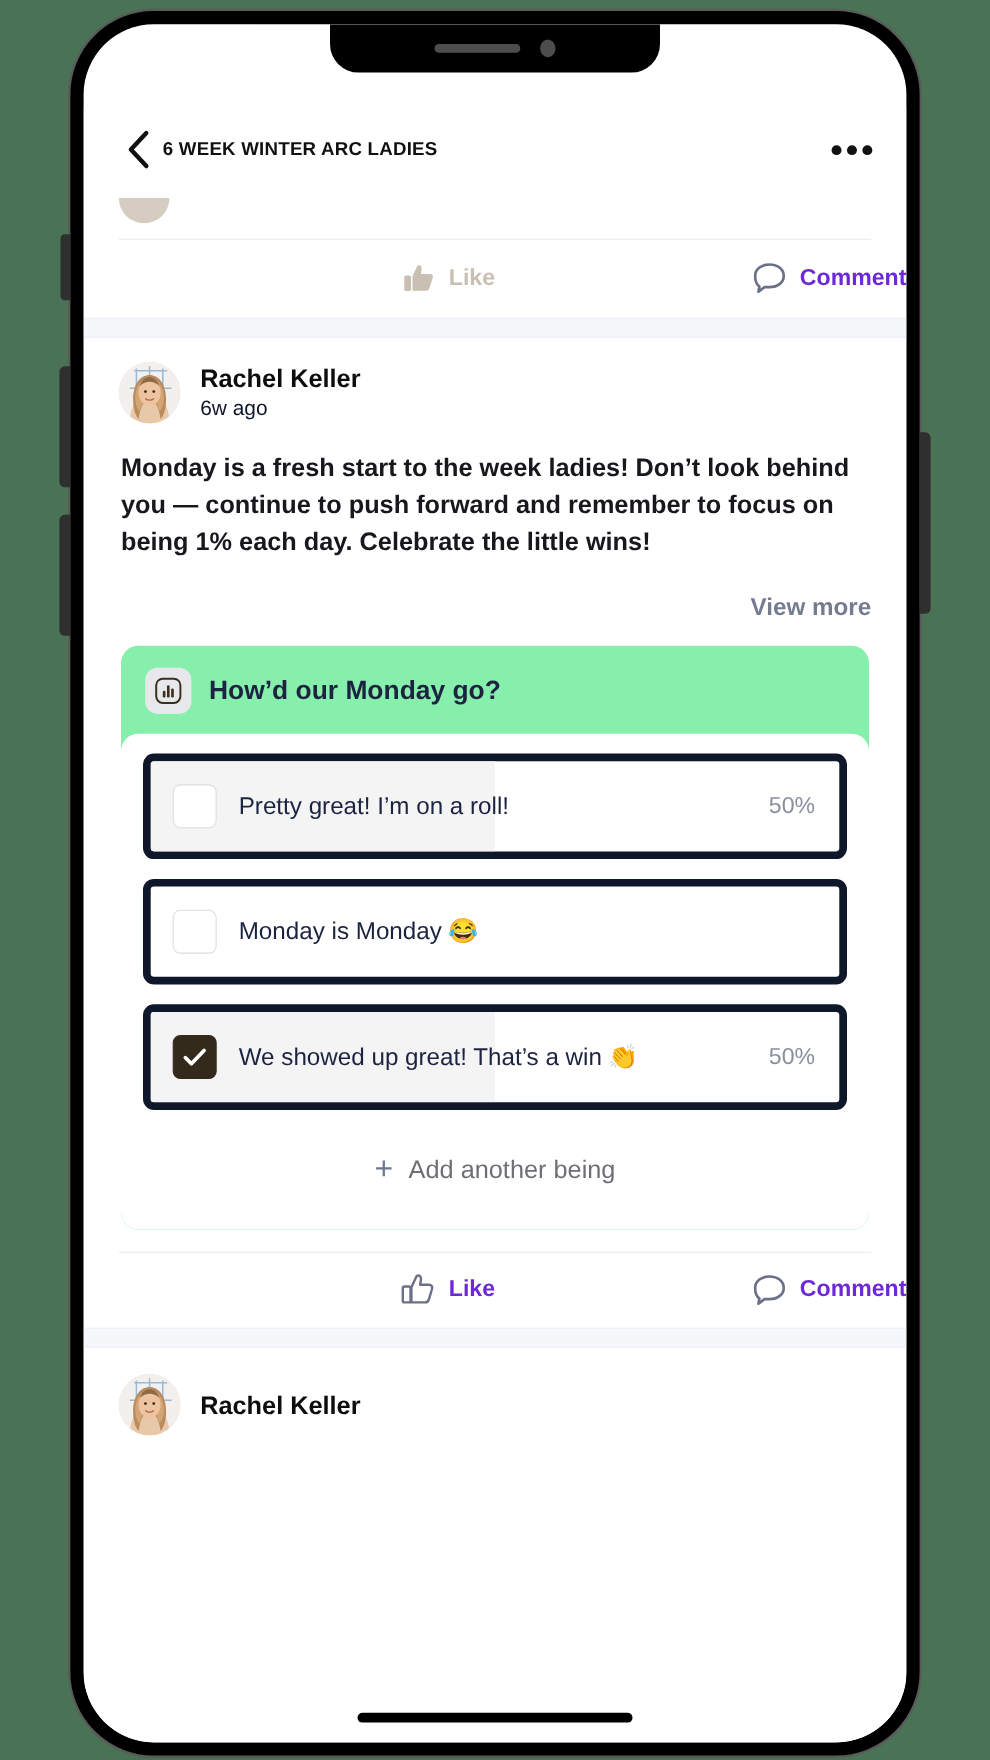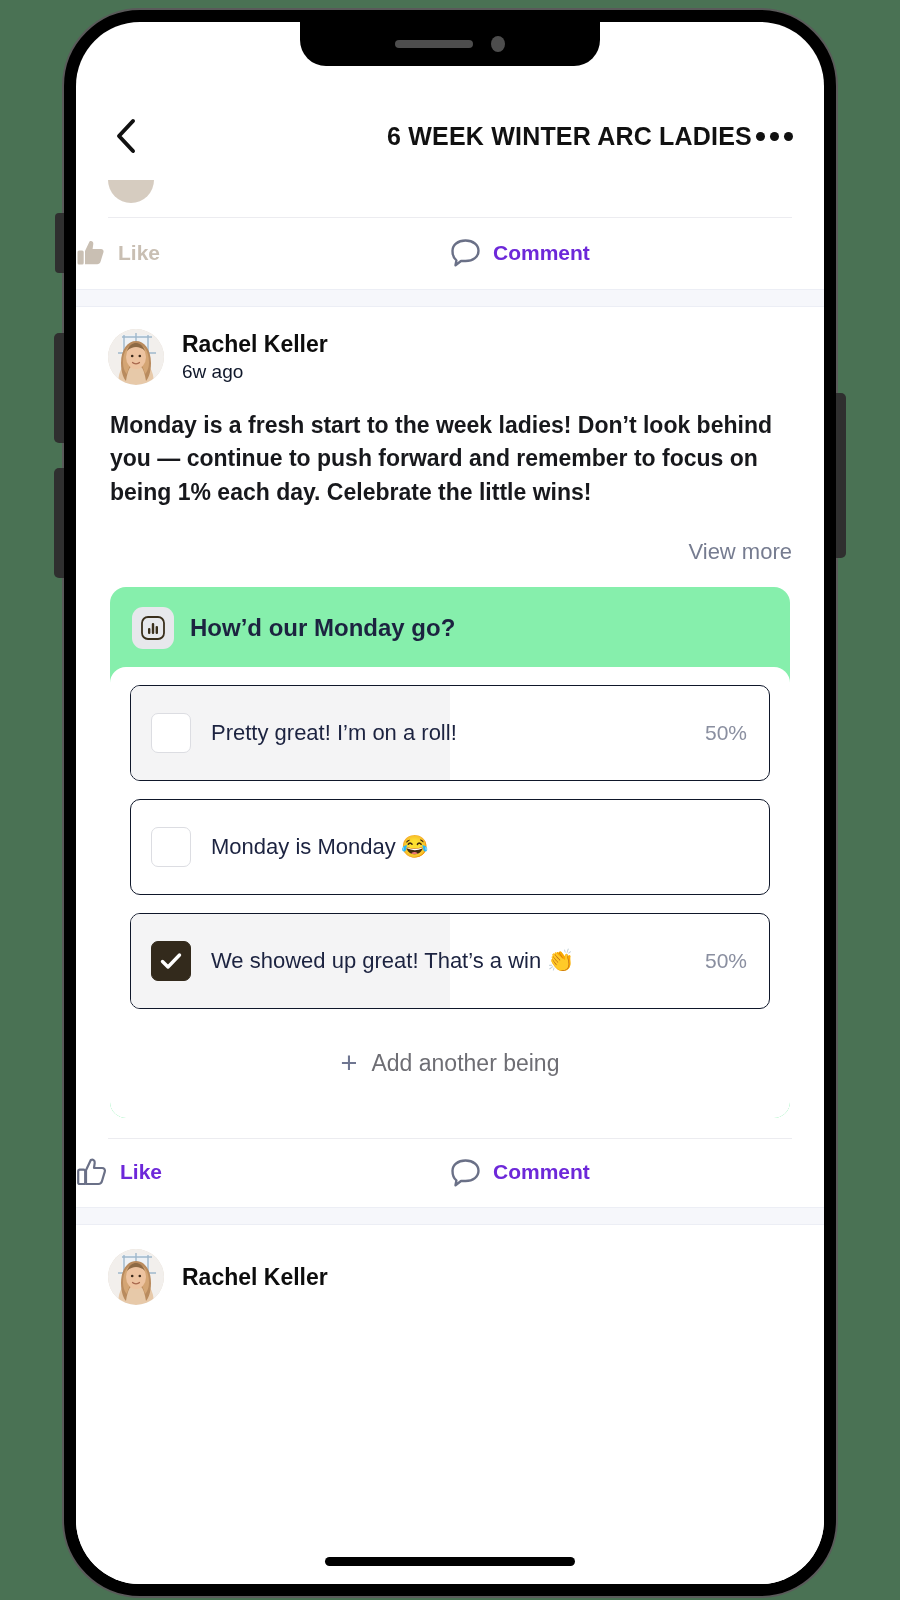--- a/index.html
+++ b/index.html
@@ -86,22 +86,22 @@
     z-index: 40;
   }
   .back-btn {
     width: 44px; height: 44px;
     display: flex; align-items: center; justify-content: center;
     flex: 0 0 auto;
   }
   .back-btn svg { display: block; }
   .header-title {
     flex: 1;
-    text-align: right;
-    font-size: 25px;
+    text-align: left;
+    font-size: 17px;
     font-weight: bold;
     color: #111111;
     letter-spacing: 0.2px;
     white-space: nowrap;
   }
   .more-btn {
     width: 44px; height: 44px;
     display: flex; align-items: center; justify-content: center;
     gap: 5px;
     flex: 0 0 auto;
@@ -129,21 +129,21 @@
   
   .action-bar {
     display: flex;
     padding: 18px 0 20px;
   }
   .action-bar.top-bar { padding: 20px 0 22px; }
   .action-btn {
     flex: 1;
     display: flex;
     align-items: center;
-    justify-content: flex-start;
+    justify-content: flex-end;
     gap: 12px;
     font-size: 21px;
     font-weight: bold;
   }
   .action-btn.like-muted { color: #c9bfb3; }
   .action-btn.slate { color: #6d28d9; }
   .action-btn svg { display: block; flex: 0 0 auto; }
 
   .post-gap { height: 18px; background: #f6f7fb; border-top: 1px solid #eceef5; border-bottom: 1px solid #eceef5; }
 
@@ -177,21 +177,21 @@
     font-weight: bold;
   }
 
   .view-more-row {
     display: flex;
     justify-content: flex-end;
     padding: 30px 32px 0;
   }
   .view-more {
     font-size: 22px;
-    font-weight: normal;
+    font-weight: bold;
     color: #767c90;
   }
 
   
   .poll-card {
     margin: 22px 34px 0;
     background: #86efac;
     border-radius: 16px;
     overflow: hidden;
   }
@@ -213,21 +213,21 @@
 
   .poll-inner {
     background: #ffffff;
     border-radius: 16px;
     padding: 18px 20px 10px;
   }
 
   .poll-option {
     position: relative;
     height: 96px;
-    border: 1px solid #0f172a;
+    border: 7px solid #0f172a;
     border-radius: 10px;
     margin-bottom: 18px;
     overflow: hidden;
     background: #ffffff;
     display: flex;
     align-items: center;
   }
   .opt-fill {
     position: absolute;
     left: 0; top: 0; bottom: 0;

